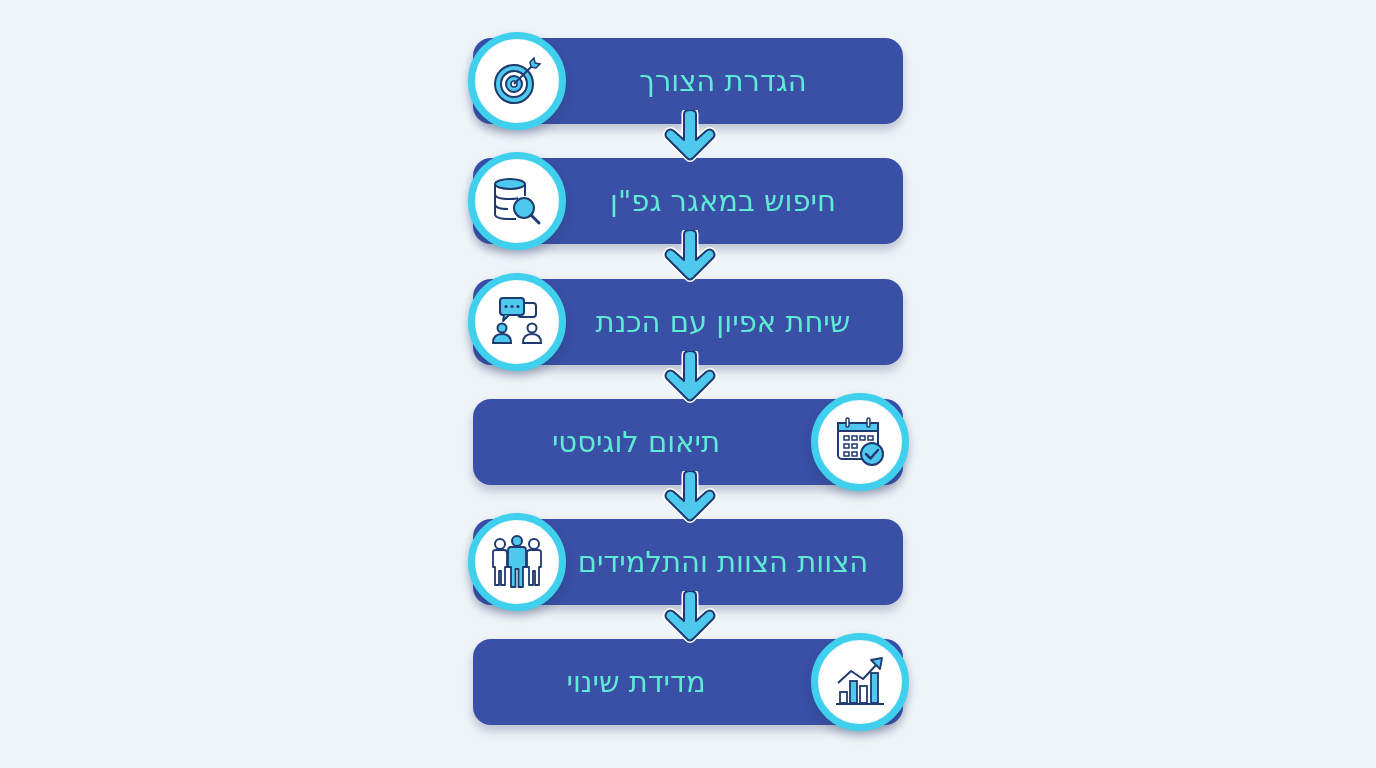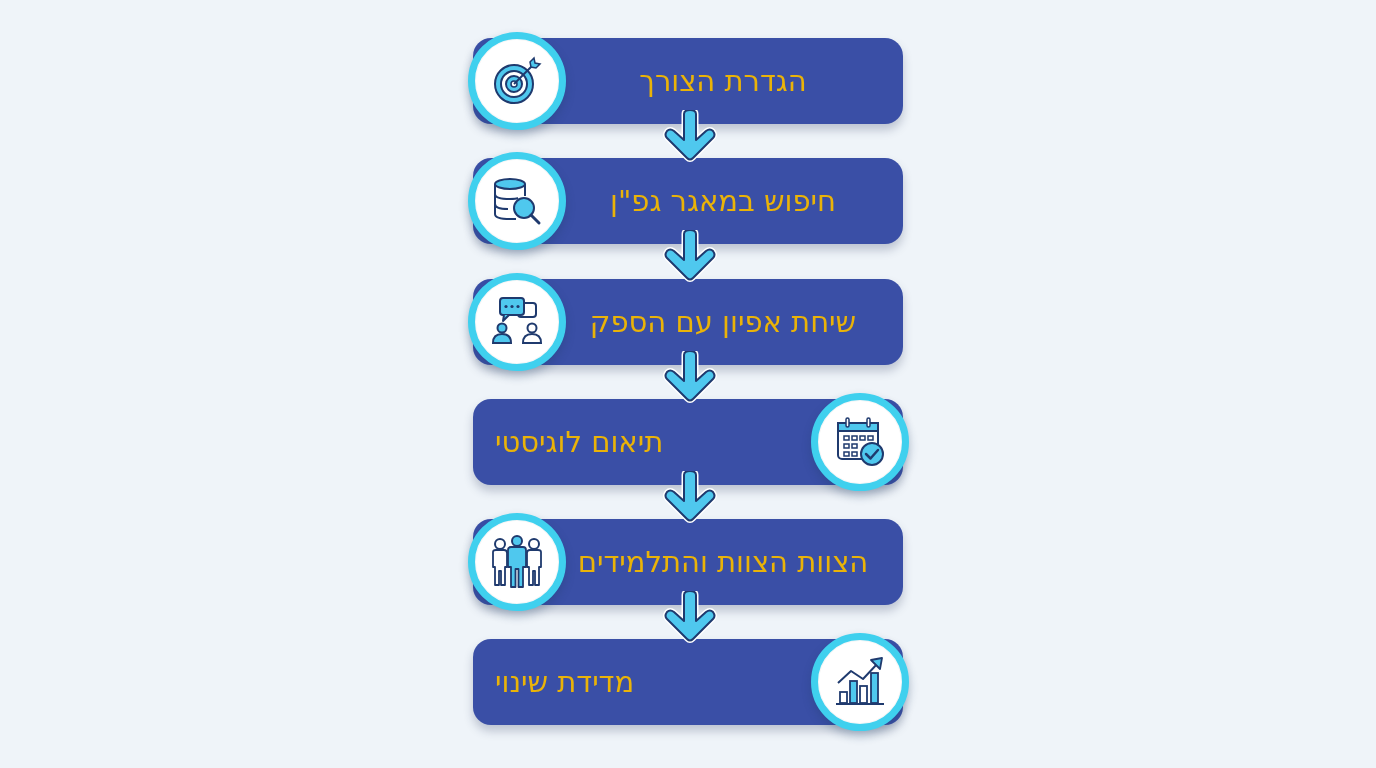--- a/index.html
+++ b/index.html
@@ -11,25 +11,25 @@
   }
   .flow { position:absolute; left:0; top:0; width:1376px; height:768px; }
   .step {
     position:absolute; left:473px; width:430px; height:86px;
     background:#3a4fa6;
     border-radius:18px;
     box-shadow: 0 6px 10px rgba(40,50,90,0.25);
   }
   .step-label {
     position:absolute; top:0; height:86px; line-height:86px;
-    color:#eab308; font-size:29px; font-weight:normal;
+    color:#5eead4; font-size:29px; font-weight:normal;
     direction:rtl; white-space:nowrap;
   }
   .step.icon-left .step-label { left:92px; right:22px; text-align:center; }
-  .step.icon-right .step-label { left:22px; right:126px; text-align:left; }
+  .step.icon-right .step-label { left:22px; right:126px; text-align:center; }
   .badge {
     position:absolute; width:84px; height:84px; border-radius:50%;
     background:#ffffff;
     border:7px solid #3fd0ee;
     box-shadow: 0 5px 10px rgba(30,60,100,0.30), inset 0 0 0 1px rgba(0,0,0,0.04);
     display:flex; align-items:center; justify-content:center;
   }
   .badge svg { width:54px; height:54px; }
   .arrow {
     position:absolute; left:662px; width:56px; height:56px;
@@ -42,21 +42,21 @@
 
   <div class="step icon-left" style="top:38px;">
     <span class="step-label">הגדרת הצורך</span>
   </div>
 
   <div class="step icon-left" style="top:158px;">
     <span class="step-label">חיפוש במאגר גפ"ן</span>
   </div>
 
   <div class="step icon-left" style="top:279px;">
-    <span class="step-label">שיחת אפיון עם הספק</span>
+    <span class="step-label">שיחת אפיון עם הכנת</span>
   </div>
 
   <div class="step icon-right" style="top:399px;">
     <span class="step-label">תיאום לוגיסטי</span>
   </div>
 
   <div class="step icon-left" style="top:519px;">
     <span class="step-label">הצוות הצוות והתלמידים</span>
   </div>
 

